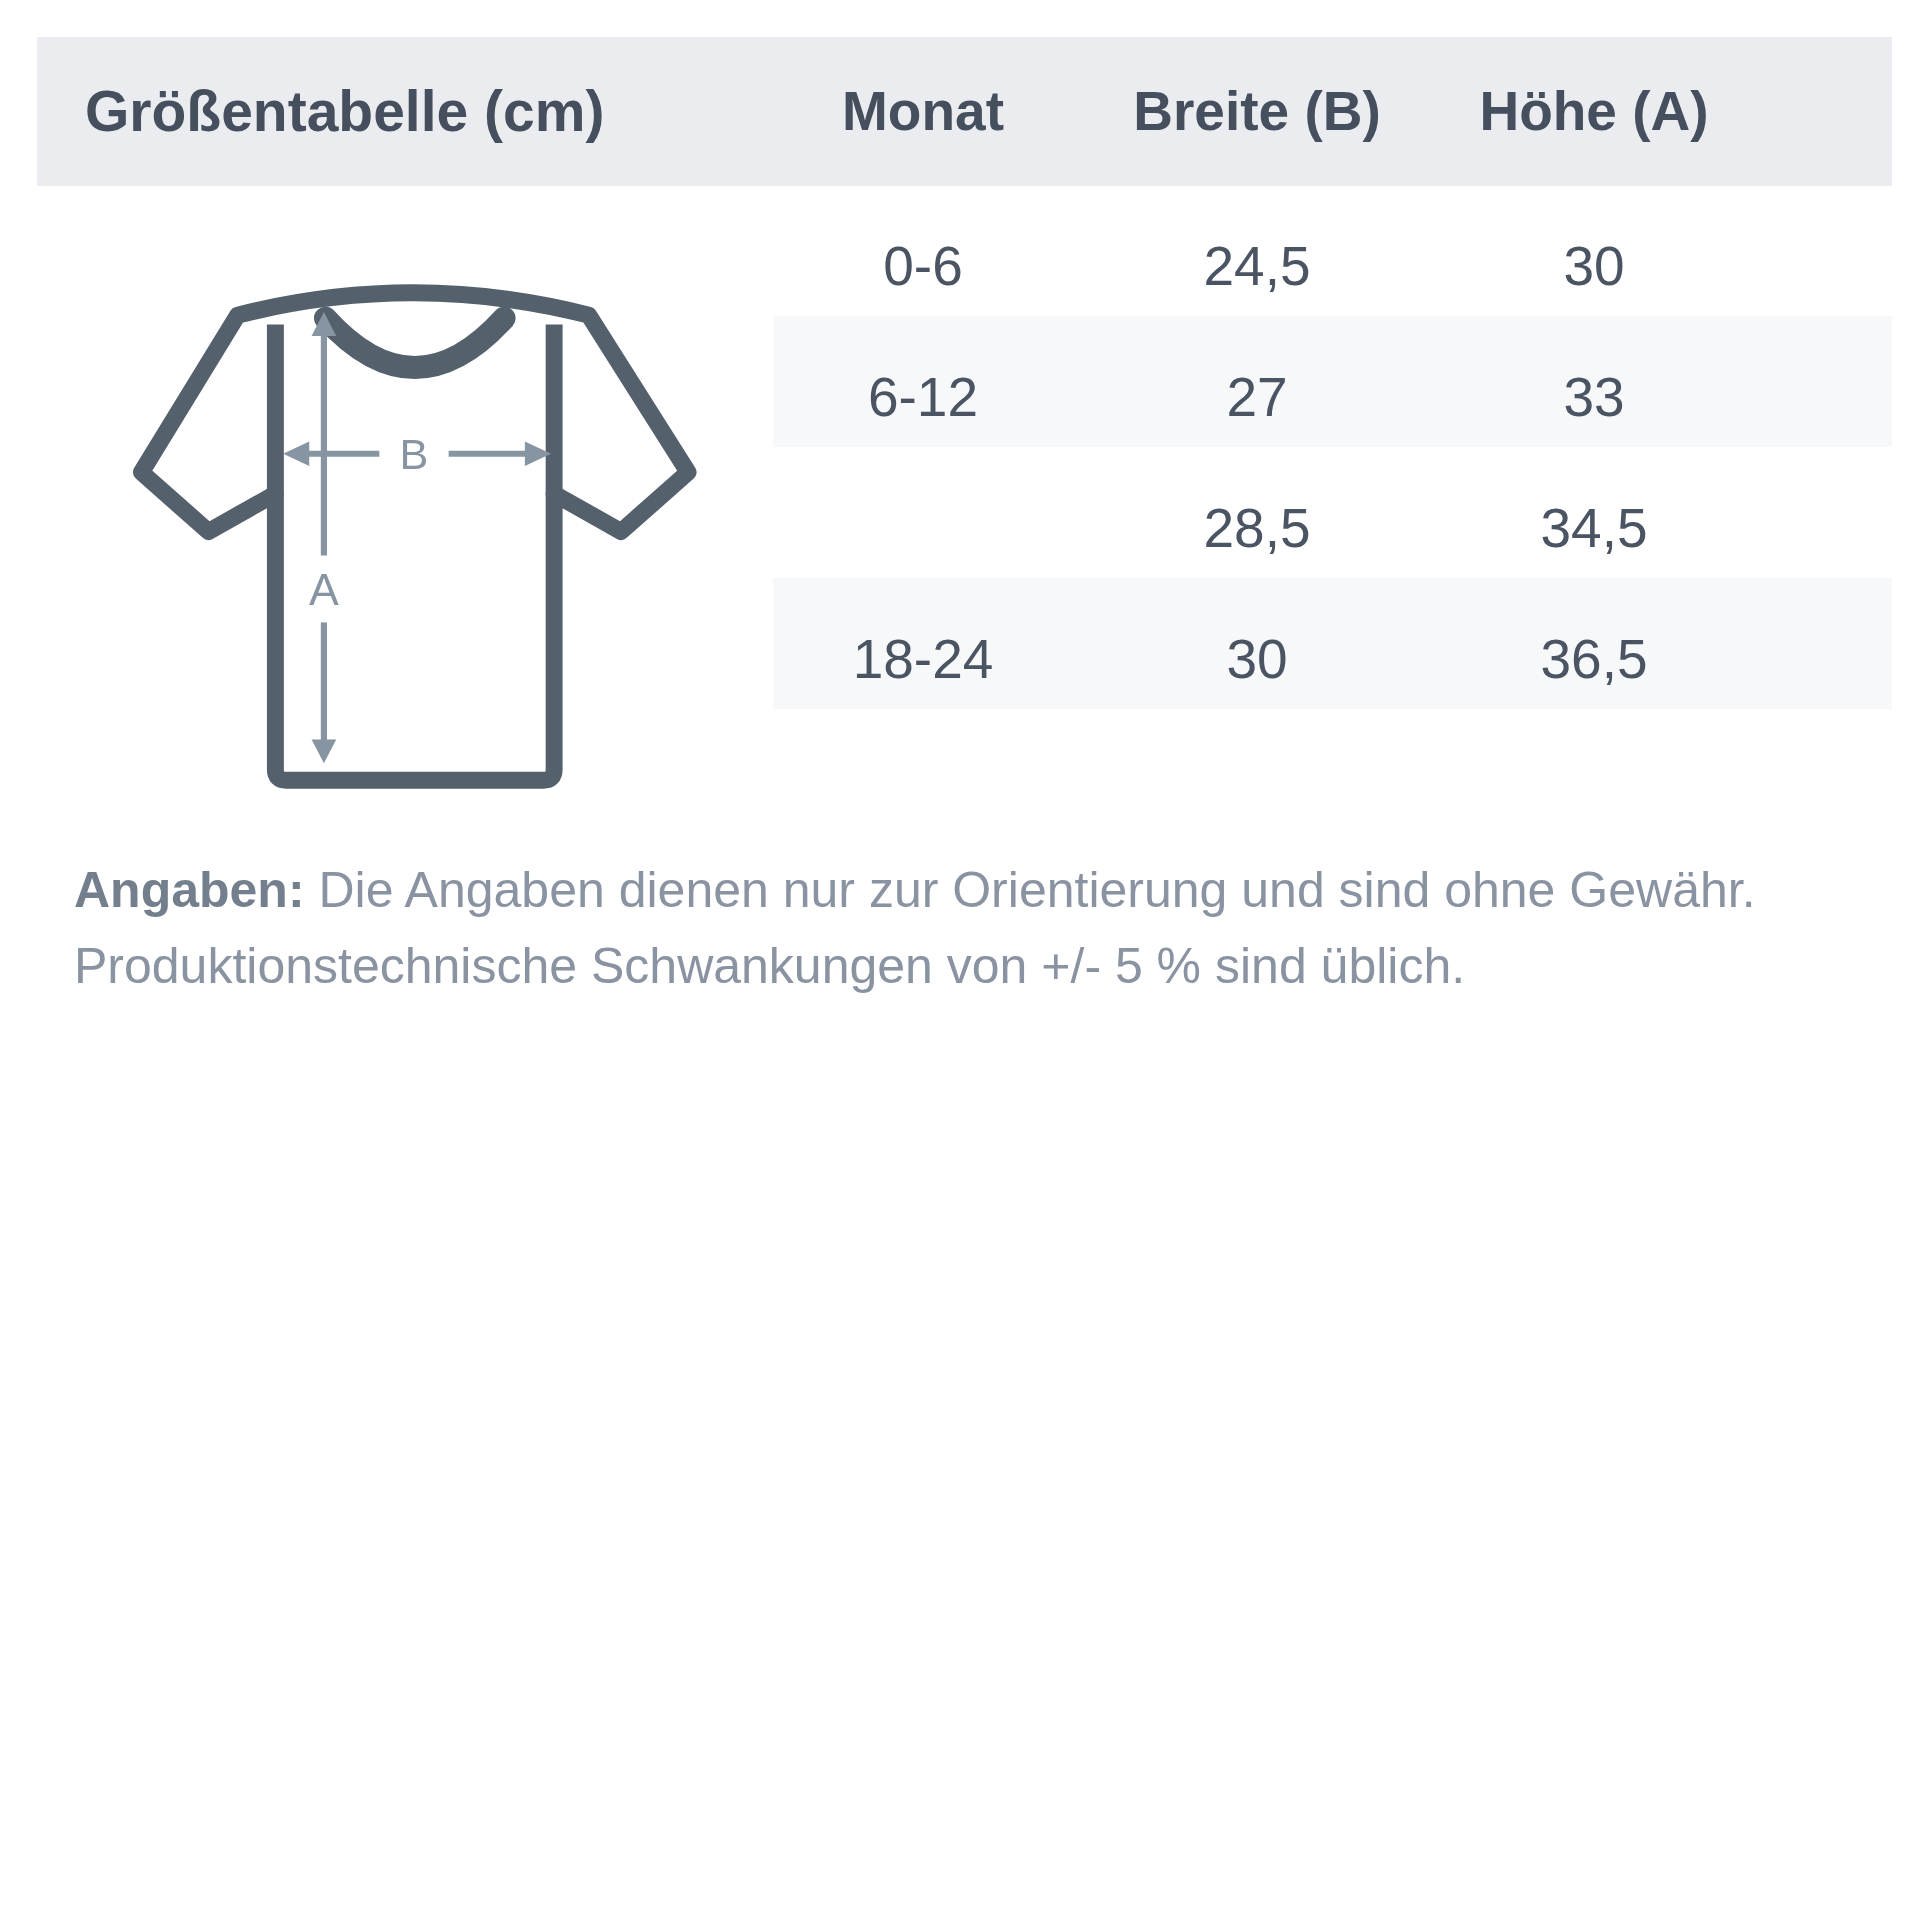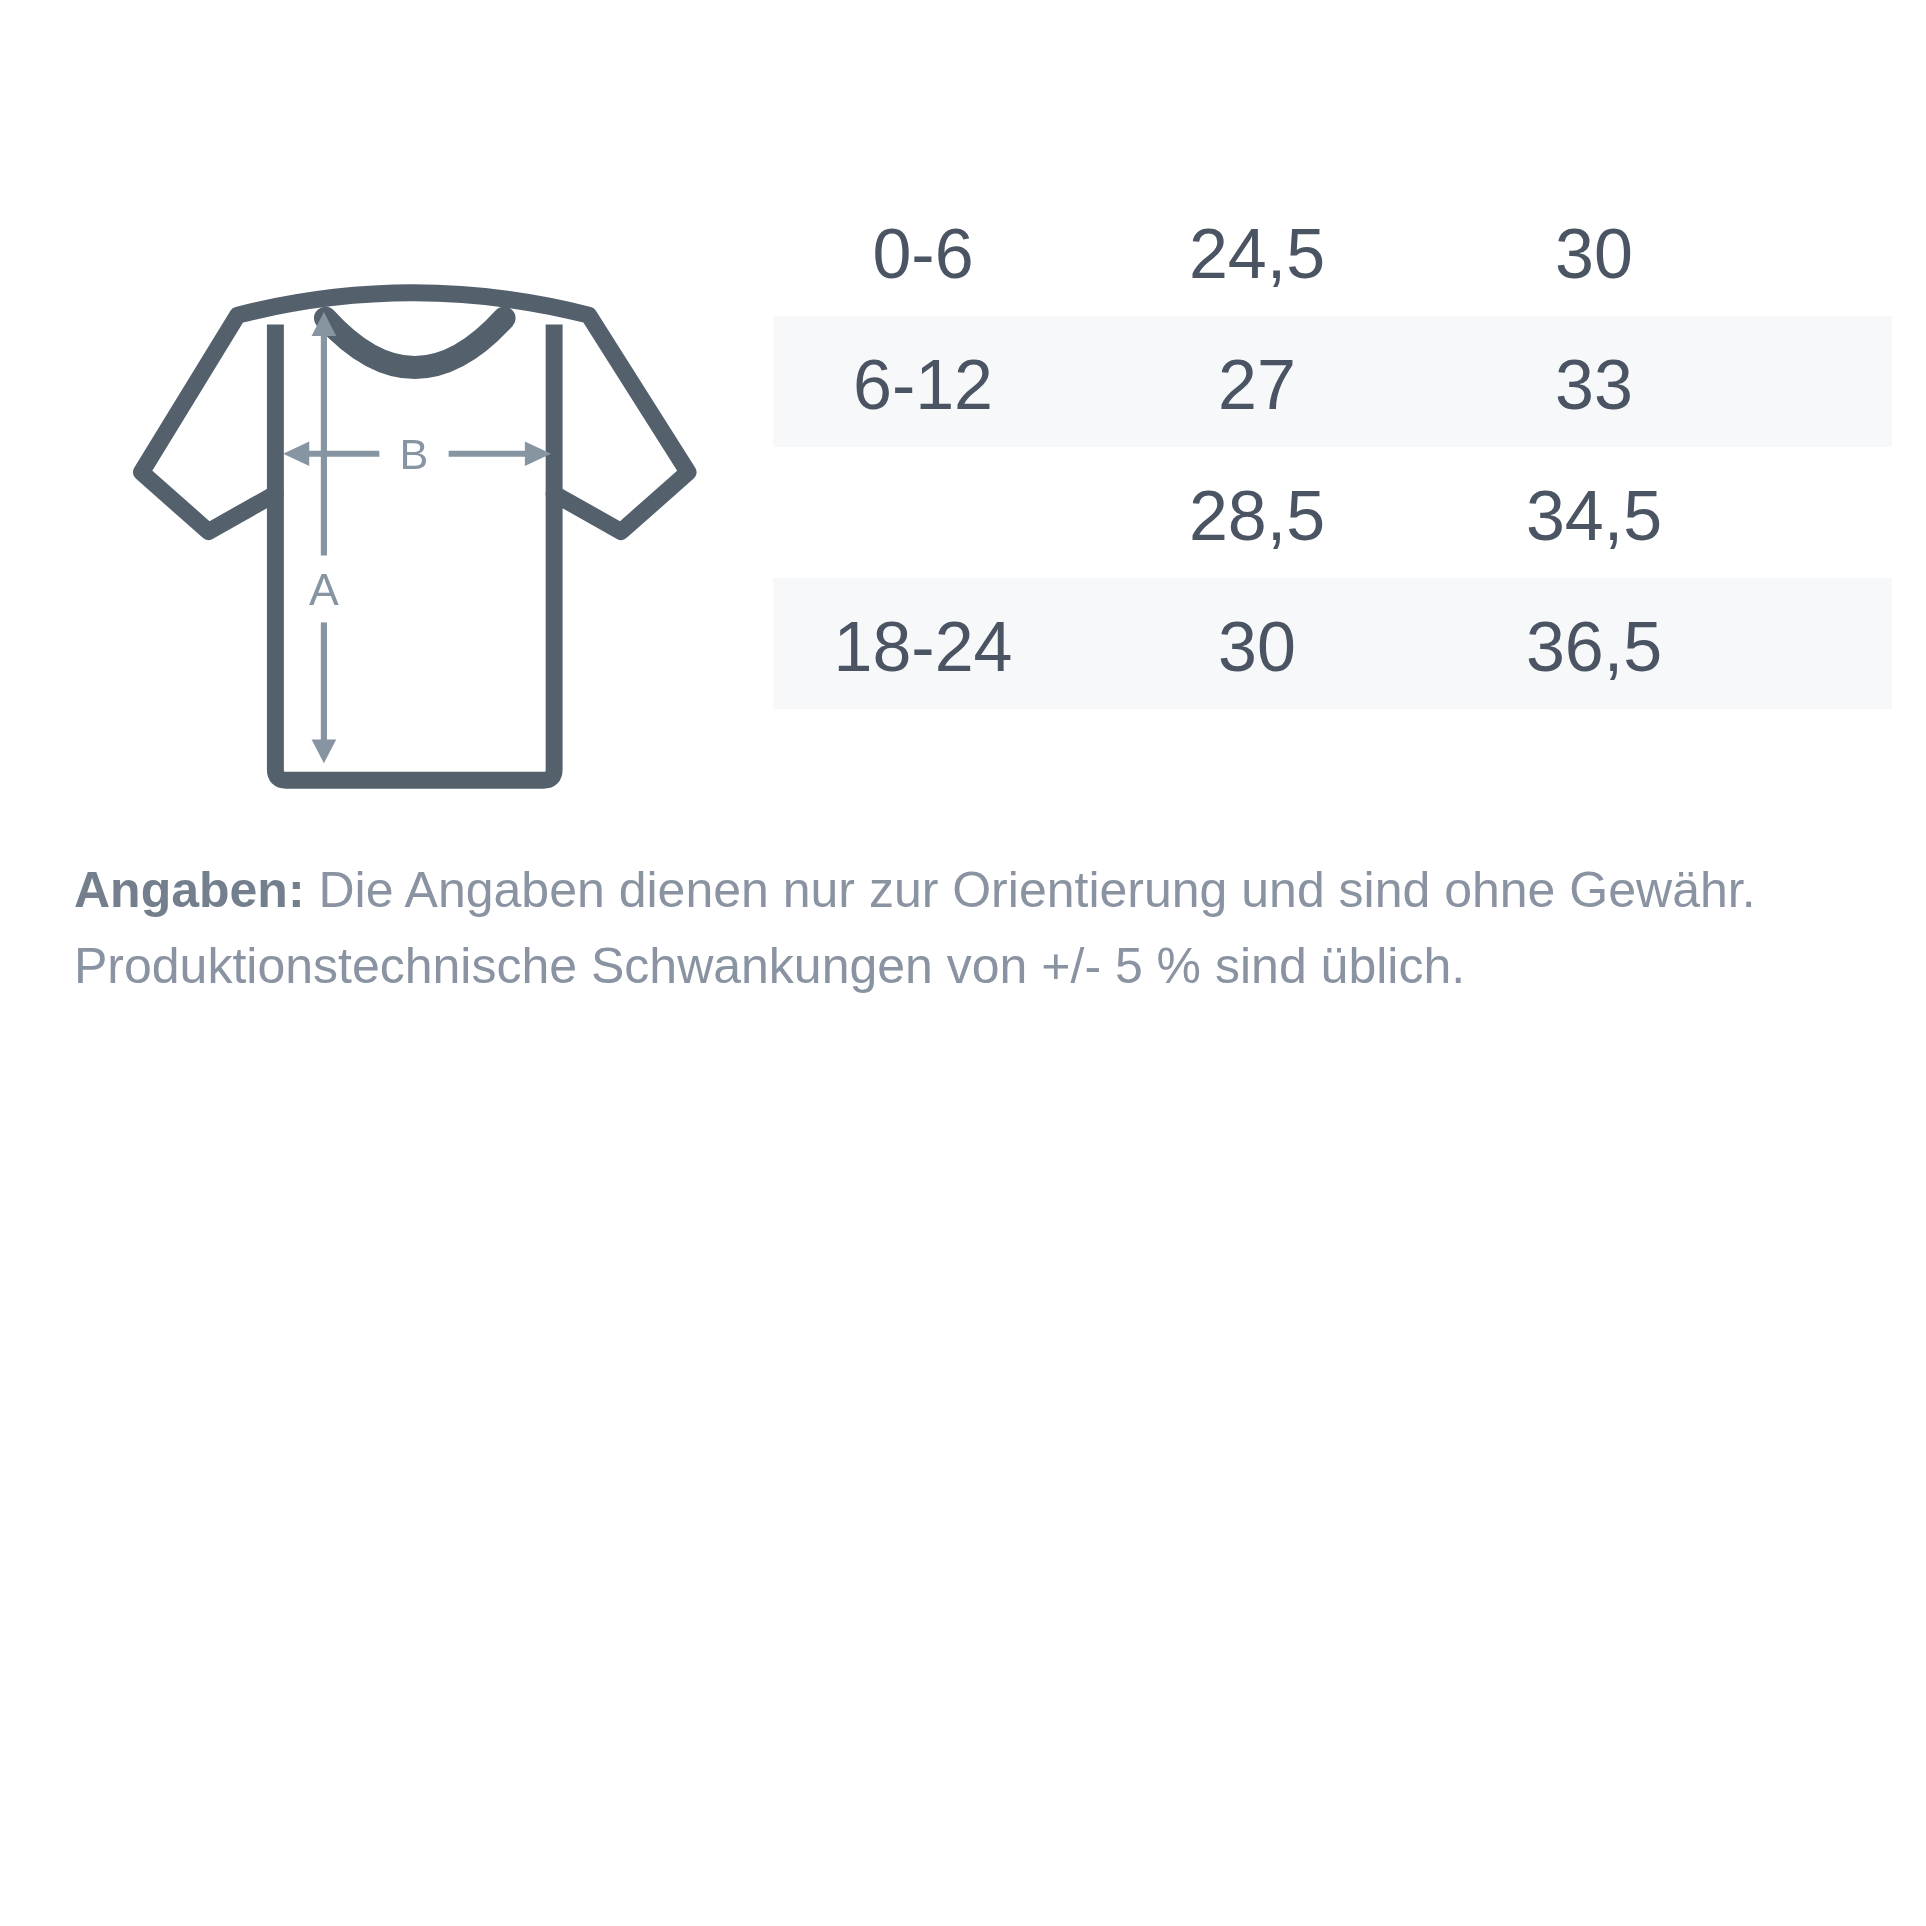--- a/index.html
+++ b/index.html
@@ -36,22 +36,22 @@
     color:var(--c-dark);transform:translateX(-50%);white-space:nowrap;
   }
   .col-head.c0{left:886px;}
   .col-head.c1{left:1220px;}
   .col-head.c2{left:1557px;}
   .trow{
     position:absolute;left:773px;width:1119px;height:131px;
   }
   .trow.striped{background:var(--c-stripe);}
   .trow .cell{
-    position:absolute;top:4px;
-    line-height:131px;font-size:70px;color:var(--c-num);
+    position:absolute;top:16px;
+    line-height:131px;font-size:55px;color:var(--c-num);
     transform:translateX(-50%);white-space:nowrap;
   }
   .cell.c0{left:150px;}
   .cell.c1{left:484px;}
   .cell.c2{left:821px;}
   .tshirt{
     position:absolute;left:116px;top:247px;
     width:616px;height:586px;
   }
   .shirt-outline{fill:#ffffff;stroke:var(--c-shirt);stroke-width:22;stroke-linejoin:round;}
@@ -68,20 +68,26 @@
     position:absolute;left:74px;top:852px;width:1803px;
     font-size:50px;line-height:76px;color:var(--c-note);
   }
   .note .lead{font-weight:bold;color:var(--c-note-strong);}
 </style>
 </head>
 <body>
 
 <div class="canvas">
 
+  <div class="header-bar">
+    <div class="title">Größentabelle (cm)</div>
+    <div class="col-head c0">Monat</div>
+    <div class="col-head c1">Breite (B)</div>
+    <div class="col-head c2">Höhe (A)</div>
+  </div>
 
   <div class="trow" style="top:185px;">
     <span class="cell c0">0-6</span>
     <span class="cell c1">24,5</span>
     <span class="cell c2">30</span>
   </div>
   <div class="trow striped" style="top:316px;">
     <span class="cell c0">6-12</span>
     <span class="cell c1">27</span>
     <span class="cell c2">33</span>

